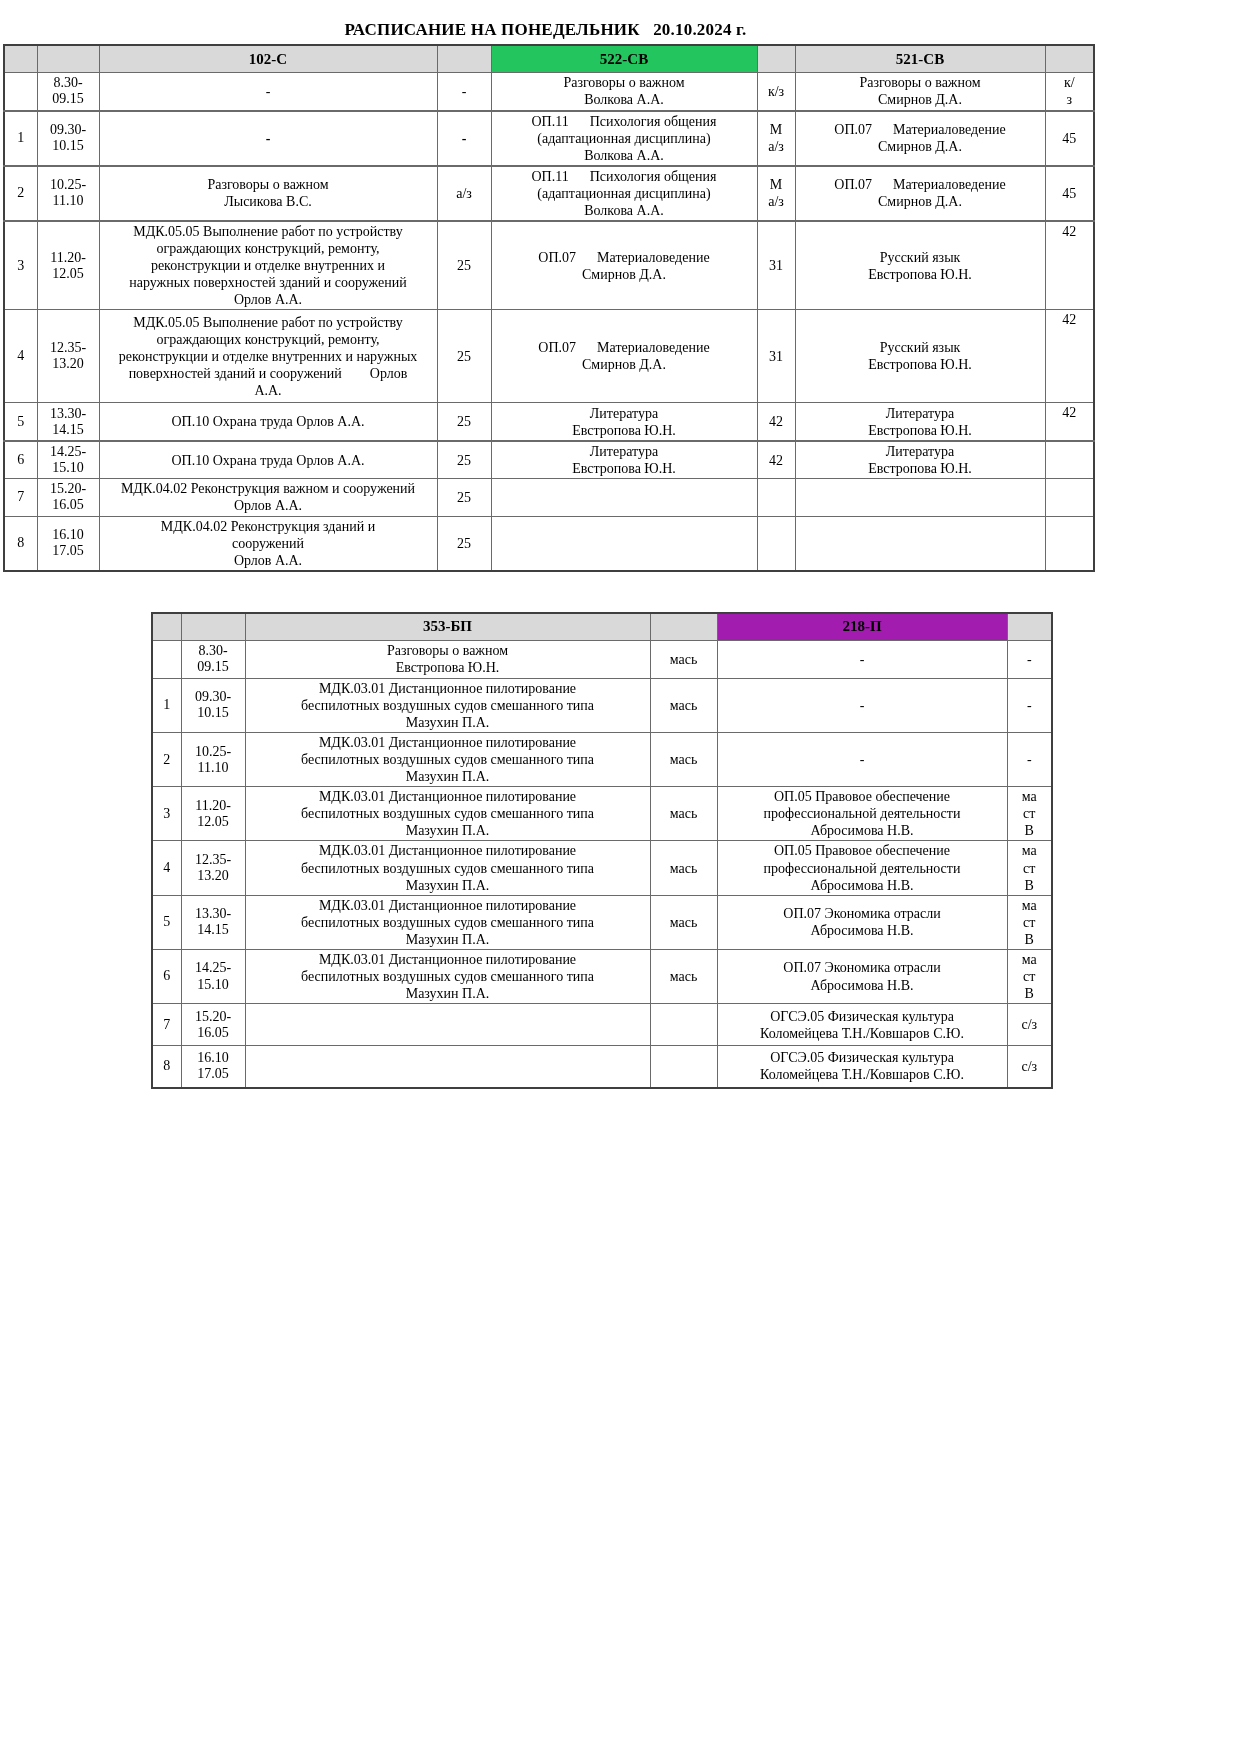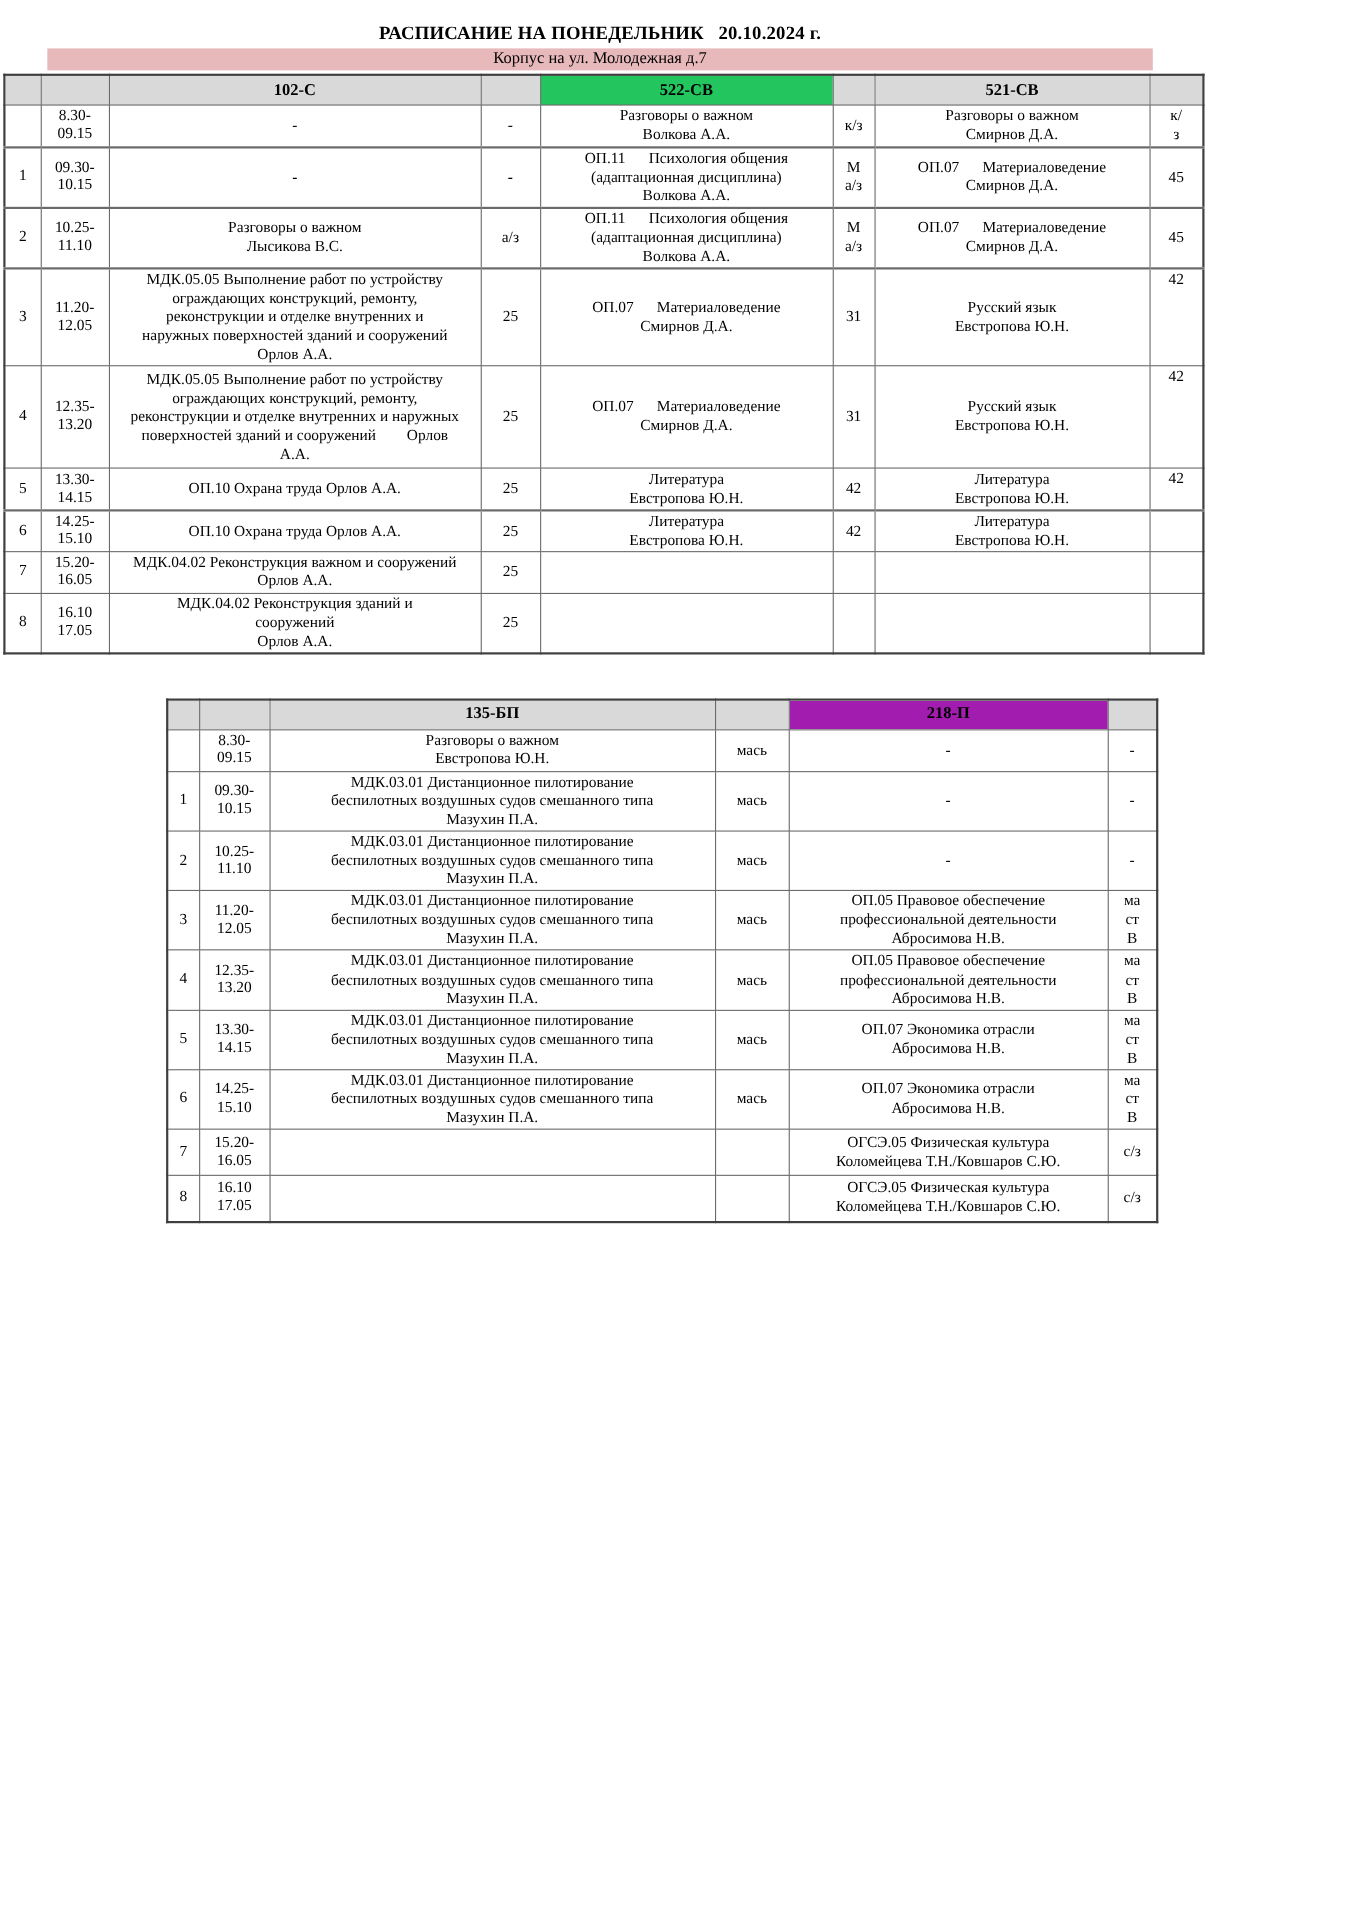--- a/index.html
+++ b/index.html
@@ -23,21 +23,20 @@
   td.num, td.time { font-weight:normal; white-space:pre-wrap; line-height:1.15; }
   td.subj, td.room { white-space:pre-wrap; line-height:1.22; }
   tr.thick td { border-top-width:2px; }
 </style>
 </head>
 <body>
 
 <div class="page">
   <div class="head-wrap">
     <div class="title">РАСПИСАНИЕ НА ПОНЕДЕЛЬНИК   20.10.2024 г.</div>
-    <div class="banner" style="background: rgb(232, 185, 187);">Корпус на ул. Молодежная д.7</div>
   </div>
 
   <table class="sched" id="t0">
     <colgroup>
         <col style="width: 33px;">
         <col style="width: 62px;">
         <col style="width: 338px;">
         <col style="width: 54px;">
         <col style="width: 266px;">
         <col style="width: 38px;">
@@ -196,21 +195,21 @@
         <col style="width: 64px;">
         <col style="width: 405px;">
         <col style="width: 67px;">
         <col style="width: 290px;">
         <col style="width: 45px;">
       </colgroup>
     <thead>
         <tr>
           <th style="background: rgb(217, 217, 217);"></th>
           <th style="background: rgb(217, 217, 217);"></th>
-          <th style="background: rgb(217, 217, 217);">135-БП</th>
+          <th style="background: rgb(217, 217, 217);">353-БП</th>
           <th style="background: rgb(217, 217, 217);"></th>
           <th style="background: #a21caf;">218-П</th>
           <th style="background: rgb(217, 217, 217);"></th>
         </tr>
       </thead>
     <tbody>
         <tr style="height: 38px;">
           <td class="num"></td>
           <td class="time">8.30-
 09.15</td>

